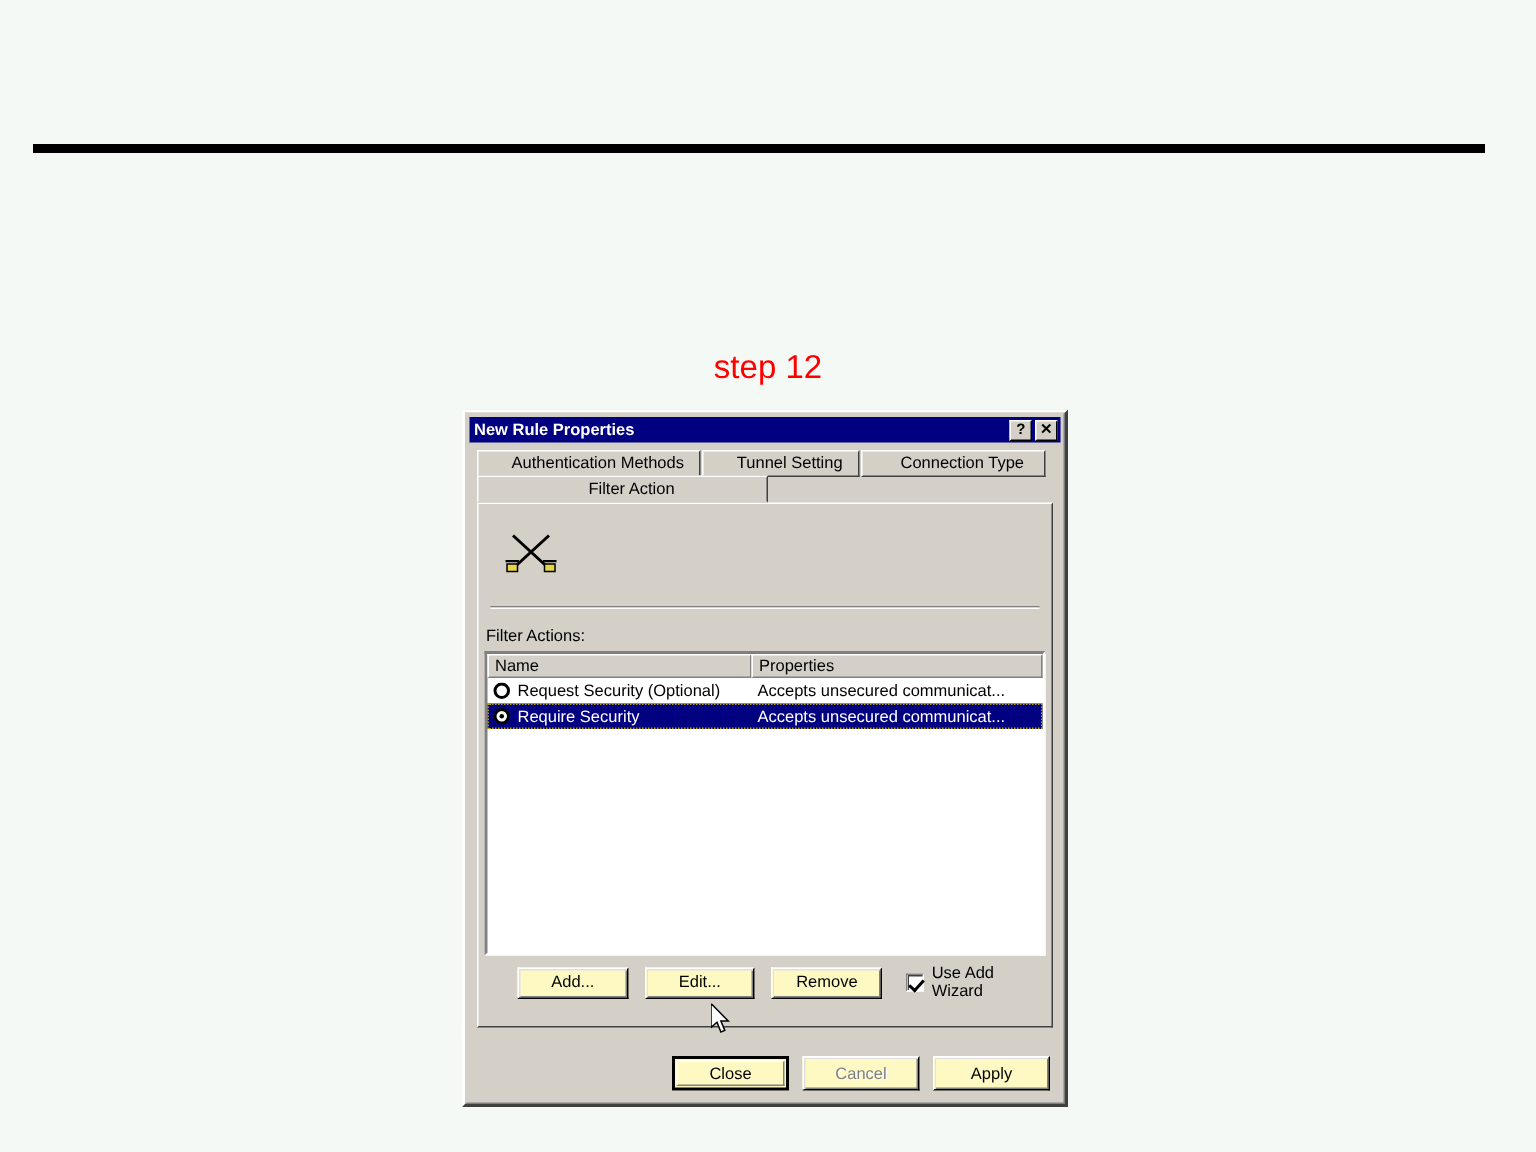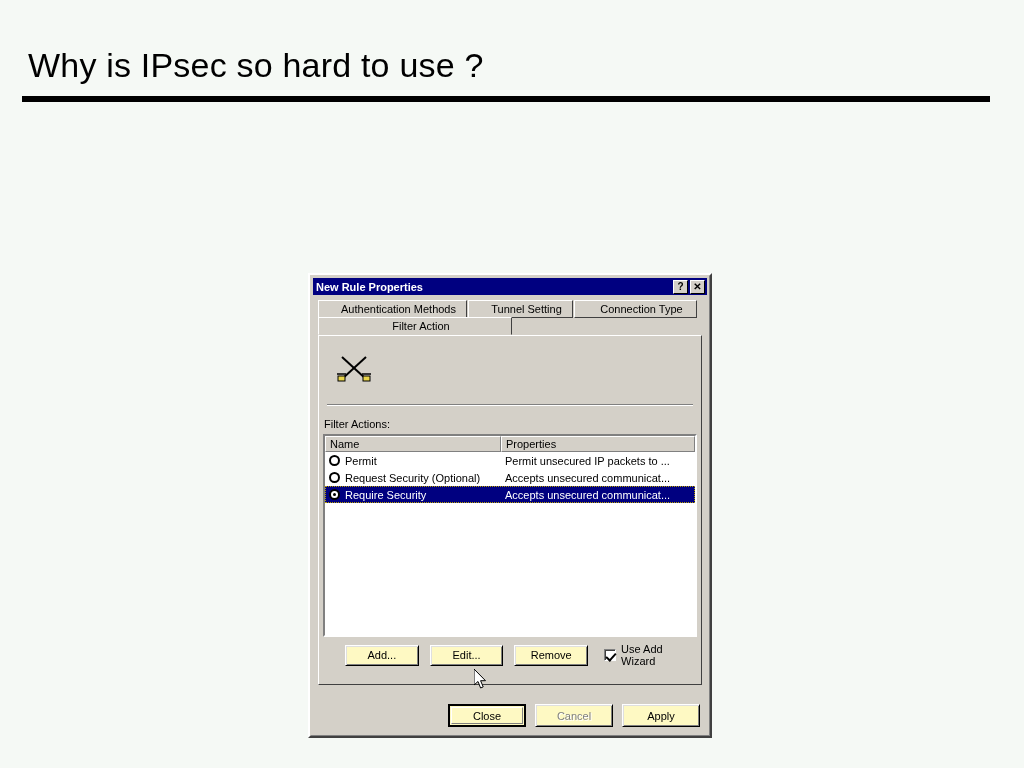--- a/index.html
+++ b/index.html
@@ -168,22 +168,22 @@
   #btn-apply { width: 78px; height: 23px; }
 
   
   #cursor { position: absolute; left: 474px; top: 669px; width: 14px; height: 21px; pointer-events: none; }
 </style>
 </head>
 <body>
 
 <div id="slide">
 
-  <div id="slide-title">Why is IPsec so hard to use ?</div>
   <div id="title-rule"></div>
+  <div id="step-label">step 12</div>
 
   <div id="dialog">
     <div id="dialog-inner">
 
       <div id="titlebar">
         <div id="titlebar-text">New Rule Properties</div>
         <div class="tb-btn">?</div>
         <div class="tb-btn">✕</div>
       </div>
 
@@ -215,27 +215,20 @@
 
         <div id="groove"></div>
         <div id="filter-actions-label">Filter Actions:</div>
 
         <div id="listview">
           <div id="list-header">
             <div class="col-head col-name">Name</div>
             <div class="col-head col-desc">Properties</div>
           </div>
 
-          <div class="lrow">
-            <div class="lcell-name">
-              <span class="radio"></span>
-              <span>Permit</span>
-            </div>
-            <div class="lcell-desc">Permit unsecured IP packets to ...</div>
-          </div>
 
           <div class="lrow">
             <div class="lcell-name">
               <span class="radio"></span>
               <span>Request Security (Optional)</span>
             </div>
             <div class="lcell-desc">Accepts unsecured communicat...</div>
           </div>
 
           <div class="lrow selected">

